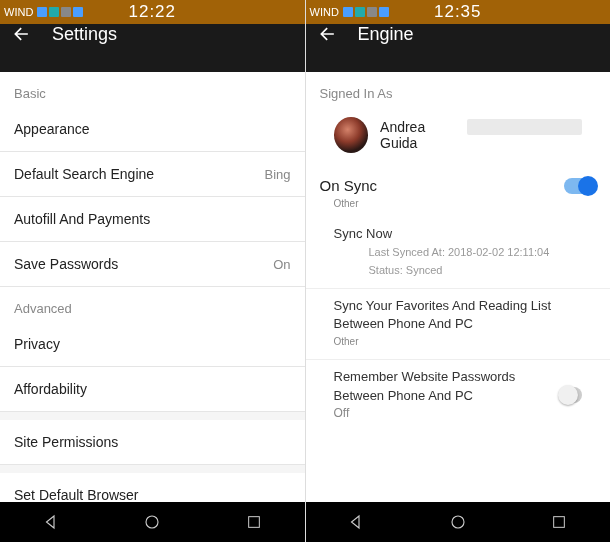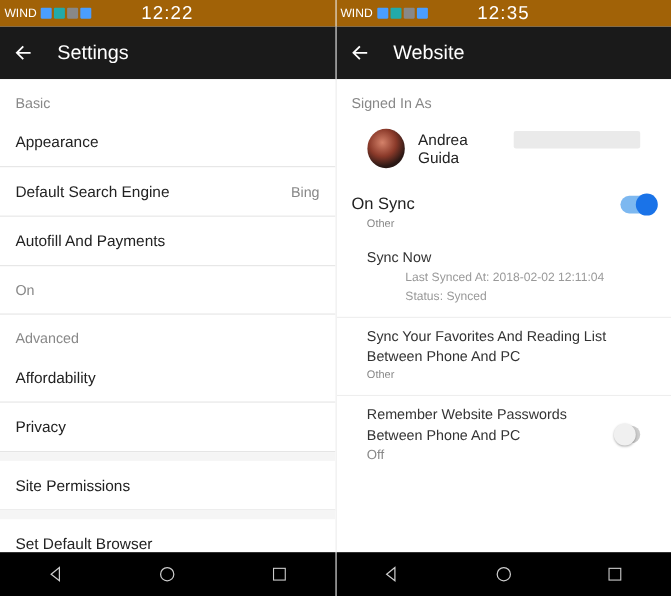--- a/index.html
+++ b/index.html
@@ -9,21 +9,21 @@
 .panel-left { border-right: 1px solid #ddd; }
 
 .statusbar { height: 24px; background: #a16207; color: #fff; display: flex; align-items: center; padding: 0 4px; font-size: 12px; position: relative; }
 .statusbar-left { display: flex; align-items: center; gap: 2px; }
 .statusbar-carrier { font-size: 11px; margin-right: 2px; }
 .sb-icon { width: 10px; height: 10px; background: #4a9eff; border-radius: 1px; }
 .sb-icon.teal { background: #2aa; }
 .sb-icon.gray { background: #888; }
 .statusbar-time { position: absolute; left: 50%; transform: translateX(-50%); font-size: 17px; font-weight: 300; letter-spacing: 1px; }
 
-.header { height: 48px; background: #1a1a1a; color: #fff; display: flex; align-items: center; padding: 0 12px; gap: 20px; }
+.header { height: 48px; background: #1a1a1a; color: #fff; display: flex; padding: 0 12px; gap: 20px; }
 .back-arrow { width: 20px; height: 20px; display: flex; align-items: center; justify-content: center; cursor: pointer; }
 .back-arrow svg { stroke: #fff; stroke-width: 2; fill: none; }
 .header-title { font-size: 18px; font-weight: 400; }
 
 .content { flex: 1; background: #fff; overflow-y: hidden; }
 .section-label { padding: 14px 14px 6px; color: #888; font-size: 13px; }
 .list-item { padding: 14px; border-bottom: 1px solid #e5e5e5; display: flex; align-items: center; justify-content: space-between; font-size: 14px; color: #222; cursor: pointer; text-align: center; }
 .list-item.no-border { border-bottom: none; }
 .list-value { color: #888; font-size: 13px; }
 .spacer { height: 8px; background: #f5f5f5; }
@@ -82,28 +82,29 @@
         <span>Appearance</span>
       </div>
       <div class="list-item">
         <span>Default Search Engine</span>
         <span class="list-value">Bing</span>
       </div>
       <div class="list-item">
         <span>Autofill And Payments</span>
       </div>
       <div class="list-item">
+        <span>Save Passwords</span>
         <span class="list-value">On</span>
       </div>
       <div class="section-label">Advanced</div>
       <div class="list-item">
+        <span>Privacy</span>
+      </div>
+      <div class="list-item">
         <span>Affordability</span>
-      </div>
-      <div class="list-item">
-        <span>Privacy</span>
       </div>
       <div class="spacer"></div>
       <div class="list-item">
         <span>Site Permissions</span>
       </div>
       <div class="spacer"></div>
       <div class="list-item no-border">
         <span>Set Default Browser</span>
       </div>
 
@@ -139,21 +140,21 @@
       </div>
       <div class="statusbar-time">12:35</div>
     </div>
 
     <div class="header">
       <div class="back-arrow">
         <svg width="20" height="20" viewBox="0 0 24 24">
             <path d="M19 12H5M11 5l-7 7 7 7"></path>
           </svg>
       </div>
-      <div class="header-title">Website</div>
+      <div class="header-title">Engine</div>
     </div>
 
     <div class="content">
       <div class="section-label">Signed In As</div>
       <div class="profile-row">
         <div class="avatar"></div>
         <div class="profile-info">
           <div class="profile-name">Andrea Guida</div>
           <div class="profile-email"></div>
         </div>

